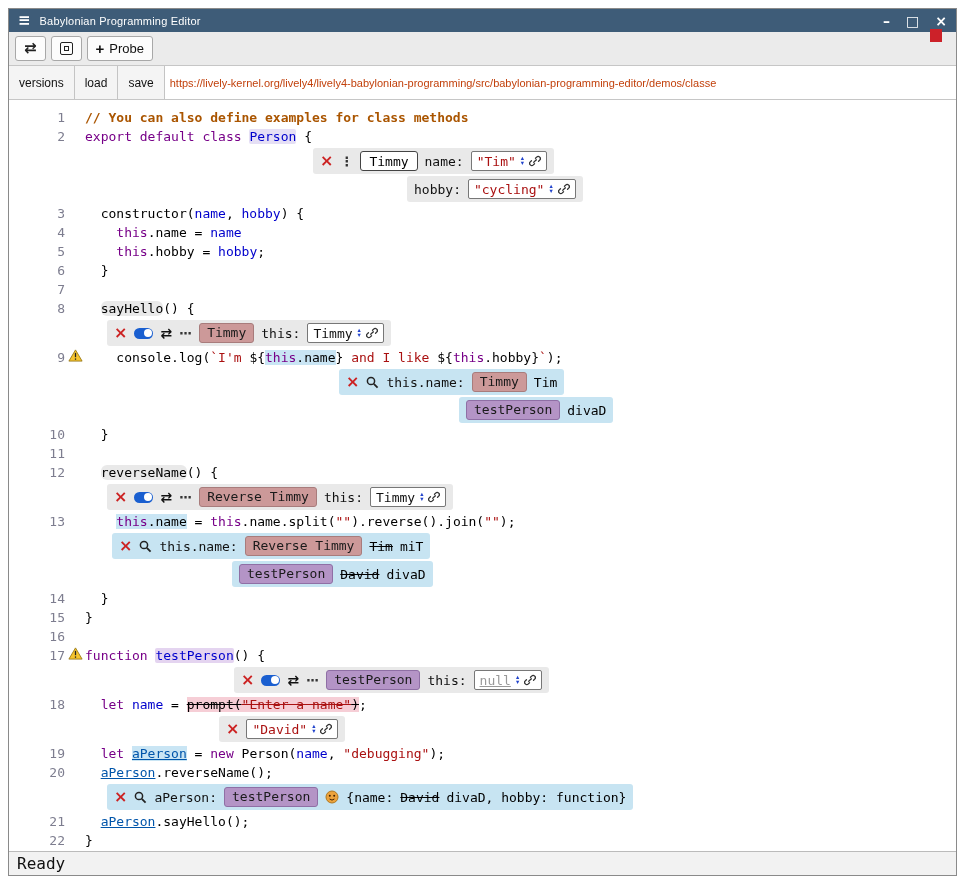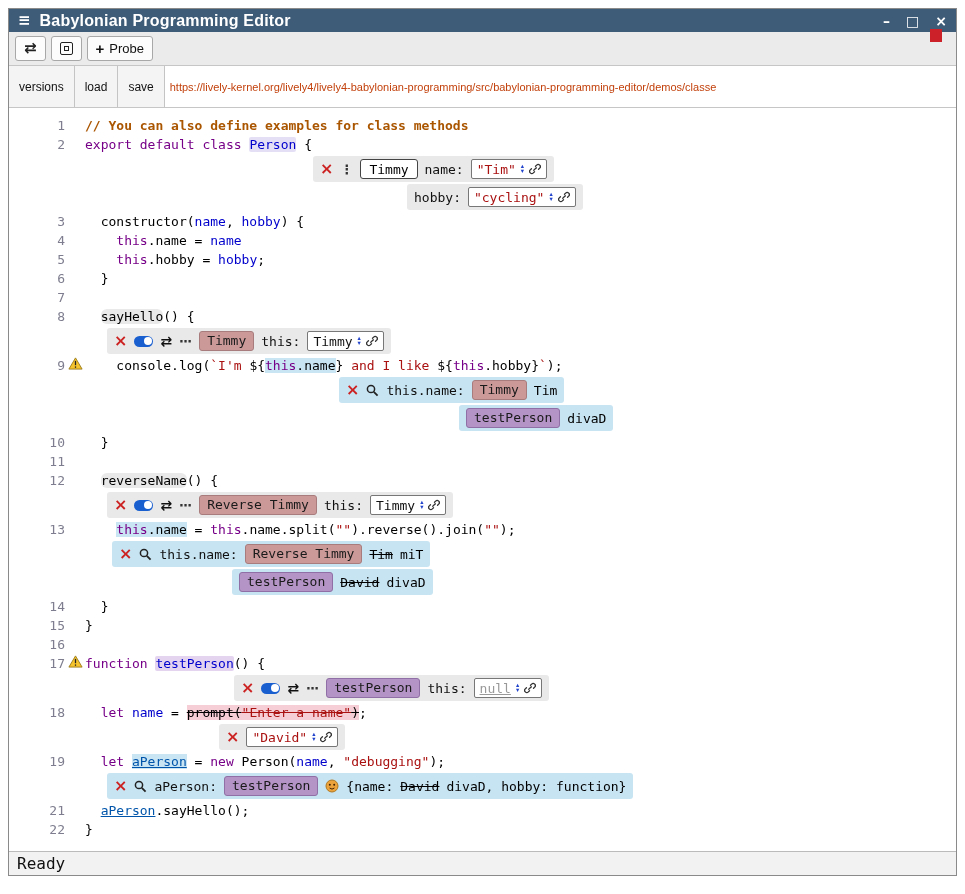--- a/index.html
+++ b/index.html
@@ -13,21 +13,21 @@
     position: relative; background: #fff;
   }
 
   
   .titlebar {
     height: 23px; background: #3e5c78; color: #fff;
     display: flex; align-items: center; gap: 9px; padding: 0 9px;
     flex: none;
   }
   .menu-ico { font-family: "DejaVu Sans", sans-serif; font-size: 15px; font-weight: bold; line-height: 1; }
-  .title { font-size: 16px; font-weight: bold; letter-spacing: .2px; }
+  .title { font-size: 11px; font-weight: normal; letter-spacing: .2px; }
   .win-controls { margin-left: auto; display: flex; gap: 16px; align-items: center; }
   .win-controls span { font-family: "DejaVu Sans", sans-serif; font-weight: bold; font-size: 14px; line-height: 1; cursor: default; }
   .win-max { font-size: 12px; }
   .win-close { font-size: 16px; }
 
   
   .toolbar {
     background: #ebebeb; border-bottom: 1px solid #c6c6c6;
     padding: 4px 6px; display: flex; gap: 5px; align-items: center; flex: none;
     height: 34px;
@@ -39,21 +39,21 @@
     font-size: 13px; color: #111; cursor: default;
   }
   .swap-g { font-family: "DejaVu Sans", sans-serif; font-size: 15px; font-weight: bold; color: #222; line-height: 1; }
   .frame-ico { width: 13px; height: 13px; border: 1.5px solid #222; border-radius: 2px; display: inline-flex; align-items: center; justify-content: center; }
   .frame-inner { width: 5px; height: 5px; border: 1.5px solid #222; }
   .plus { font-weight: bold; font-size: 15px; line-height: 1; }
 
   
   .filebar {
     display: flex; align-items: stretch; border-bottom: 1px solid #c6c6c6;
-    background: #fff; flex: none; height: 42px; font-size: 12px;
+    background: #fff; flex: none; height: 34px; font-size: 12px;
   }
   .fb-btn {
     background: #f4f4f4; border-right: 1px solid #c4c4c4;
     padding: 0 10px; display: flex; align-items: center; color: #111; cursor: default;
   }
   .url {
     flex: 1; display: flex; align-items: center; padding: 0 5px;
     font-size: 11px; color: #c2410c; white-space: nowrap; overflow: hidden;
   }
 
@@ -427,20 +427,25 @@
                 </svg>
               </span>
             </span>
           </span>
         </div>
         <div class="code-row">
           <div class="gutter">19</div>
           <div class="warnslot"></div>
           <div class="codetext"><span class="pl">  </span><span class="kw">let</span><span class="pl"> </span><span class="var2 hlp">aPerson</span><span class="pl"> = </span><span class="kw">new</span><span class="pl"> </span><span class="var">Person</span><span class="pl">(</span><span class="def">name</span><span class="pl">, </span><span class="str">"debugging"</span><span class="pl">);</span></div>
         </div>
+        <div class="code-row">
+          <div class="gutter">20</div>
+          <div class="warnslot"></div>
+          <div class="codetext"><span class="pl">  </span><span class="var2">aPerson</span><span class="pl">.reverseName();</span></div>
+        </div>
         <div class="w-row" style="margin-left: 98px;">
           <span class="panel blue">
             <span class="x-btn">×</span>
             <span class="mag">
               <svg width="13" height="13" viewBox="0 0 13 13">
                 <circle cx="5" cy="5" r="3.6" fill="none" stroke="#222" stroke-width="1.5"></circle>
                 <line x1="7.8" y1="7.8" x2="11.6" y2="11.6" stroke="#222" stroke-width="1.8"></line>
               </svg>
             </span>
             <span class="wlabel">aPerson:</span>

